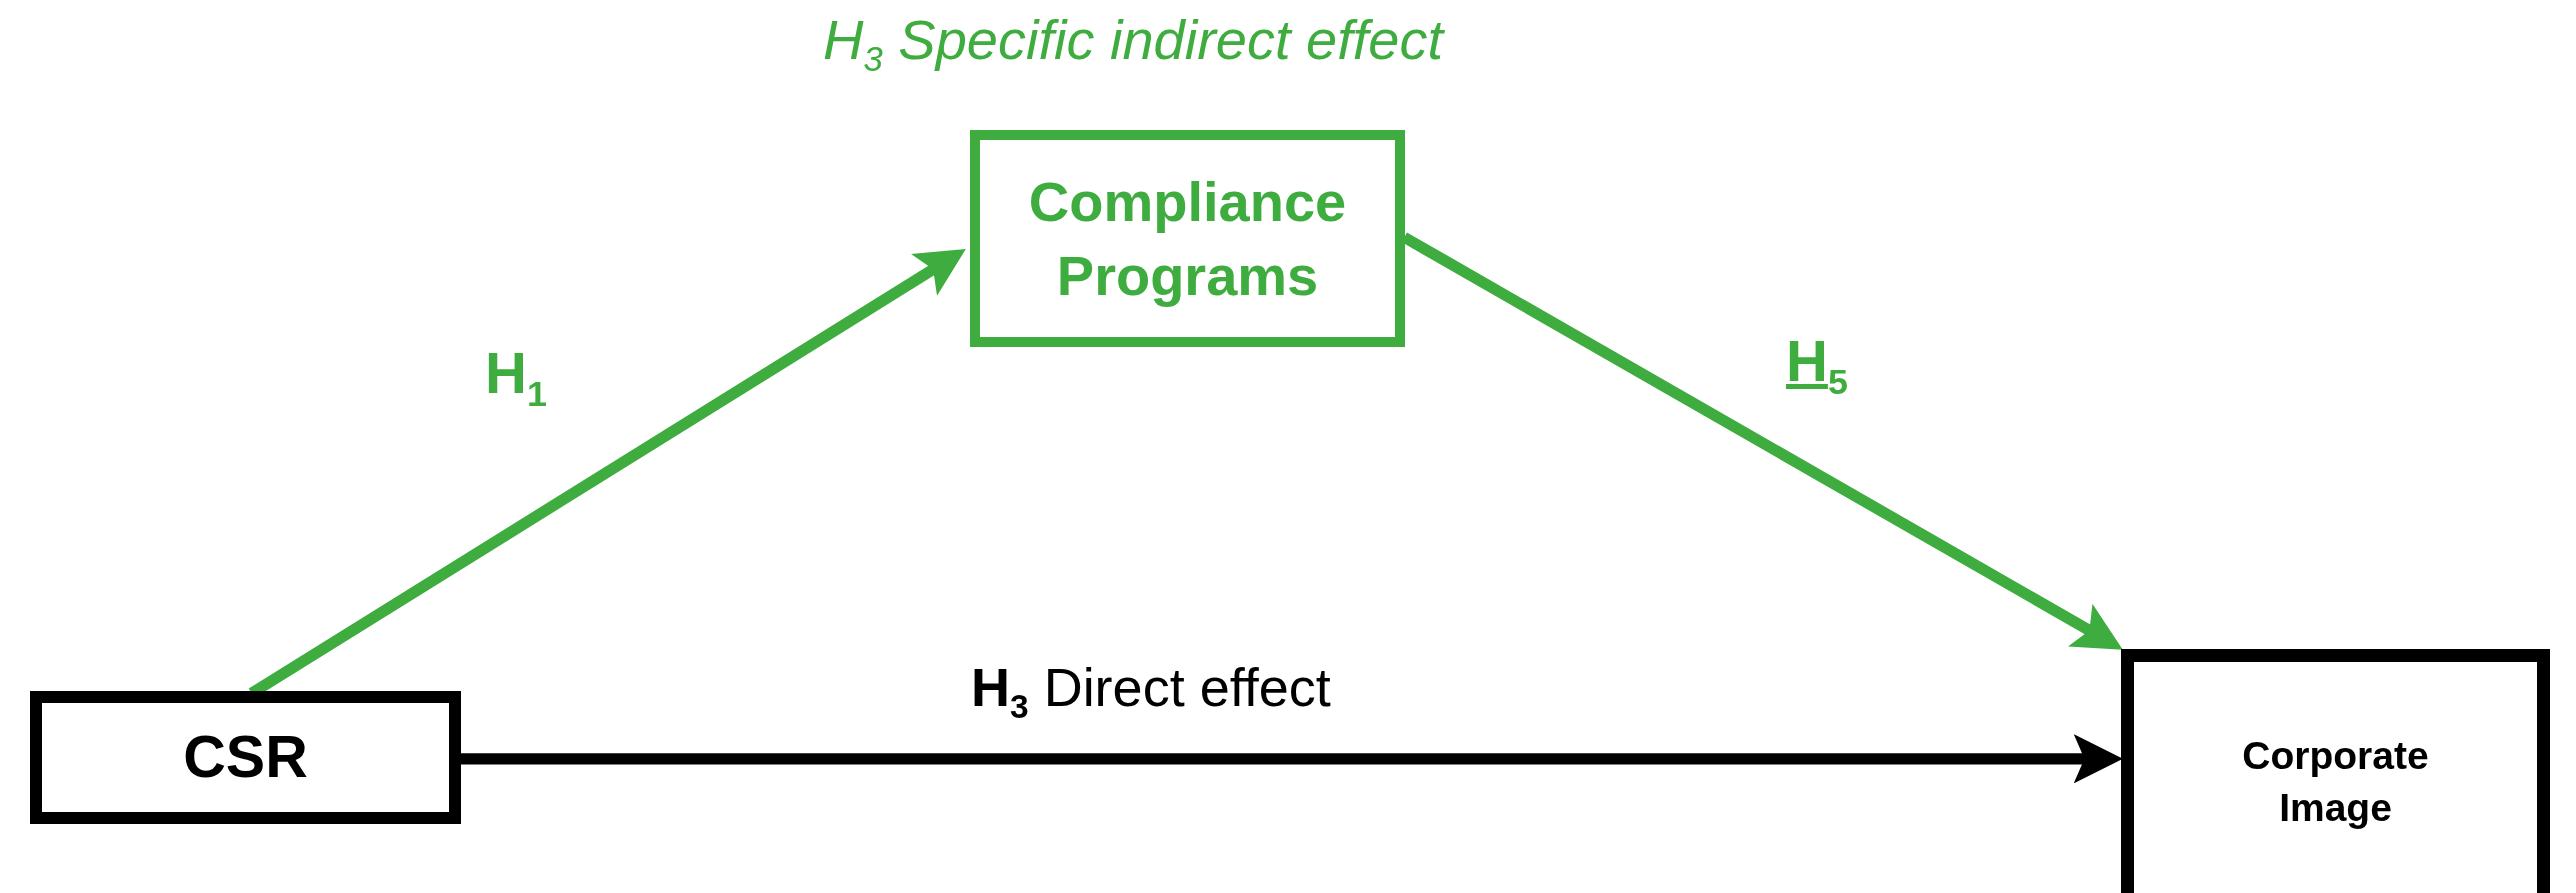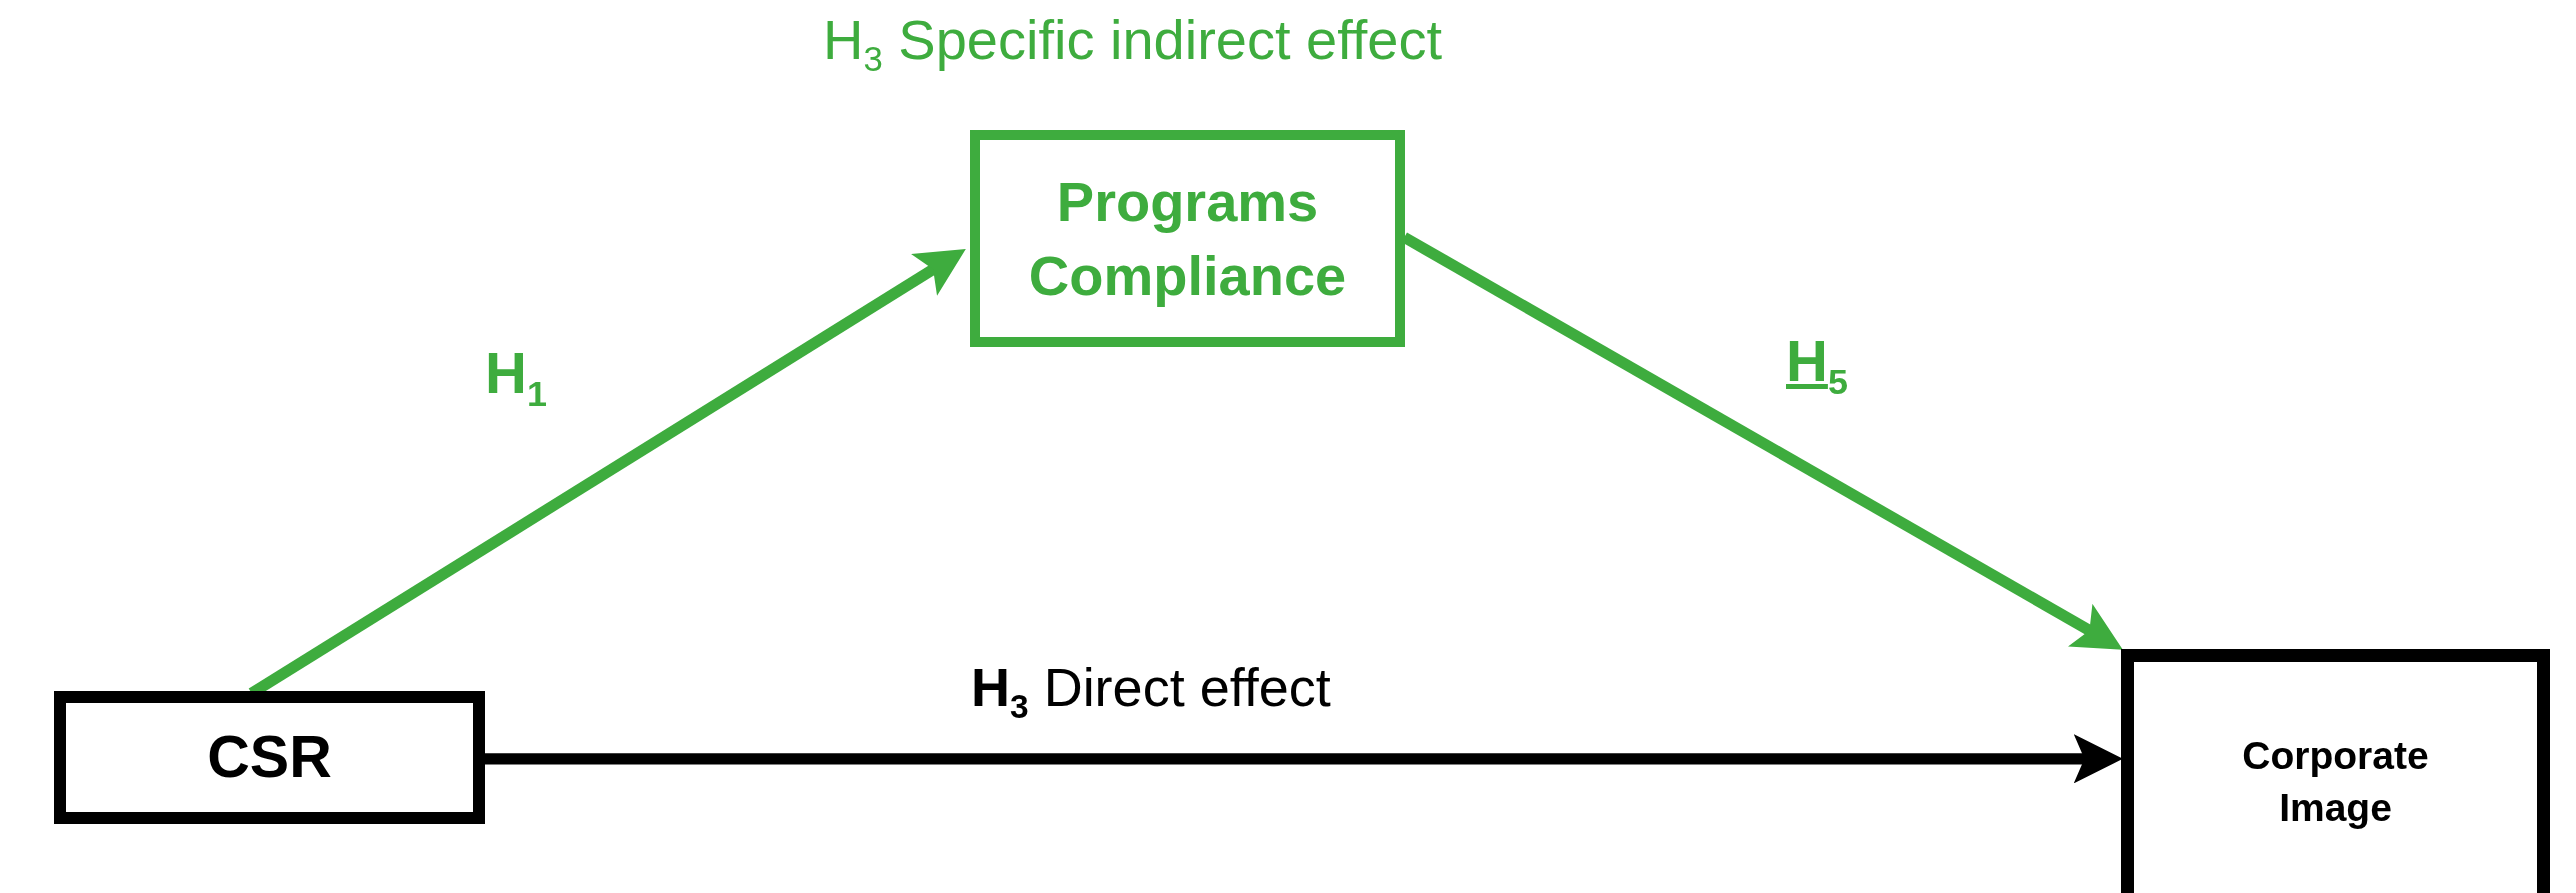--- a/index.html
+++ b/index.html
@@ -26,36 +26,36 @@
     display:flex;flex-direction:column;justify-content:center;align-items:center;
     background:#fff;
     text-align:center;
     font-weight:bold;
     box-sizing:border-box;
     line-height:1.32;
   }
   .node-csr{
     left:30px;top:691px;width:431px;height:133px;
     border:12px solid var(--color-black);
-    font-size:59px;color:var(--color-black);margin-left:24px;
+    font-size:59px;color:var(--color-black);
   }
   .node-compliance{
     left:970px;top:130px;width:435px;height:217px;
     border:10.4px solid var(--color-green);
     font-size:56px;color:var(--color-green);
   }
   .node-corporate{
     left:2121px;top:649px;width:429px;height:265px;
     border:13.6px solid var(--color-black);
     font-size:39px;color:var(--color-black);
   }
 
   .caption-title{
     position:absolute;left:823px;top:6.4px;
-    font-size:56px;color:var(--color-green);
+    font-size:56px;font-style:italic;color:var(--color-green);
     white-space:nowrap;line-height:1.2;
   }
   .caption-title sub{font-size:0.62em;line-height:0;}
 
   .edge-label{
     position:absolute;
     font-weight:bold;color:var(--color-green);
     font-size:58px;line-height:1;white-space:nowrap;
   }
   .edge-label sub{font-size:0.62em;line-height:0;}
@@ -90,22 +90,22 @@
     <line class="edge-green" x1="1758" y1="297" x2="2631" y2="798" marker-end="url(#arrow-green)"></line>
 
     <line class="edge-black" x1="575" y1="950" x2="2627" y2="950" marker-end="url(#arrow-black)"></line>
   </svg>
 
   <div class="caption-title">
     <span>H</span><sub>3</sub><span> Specific indirect effect</span>
   </div>
 
   <div class="node node-compliance">
+    <div>Compliance</div>
     <div>Programs</div>
-    <div>Compliance</div>
   </div>
 
   <div class="node node-csr">
     <div>CSR</div>
   </div>
 
   <div class="node node-corporate">
     <div>Corporate</div>
     <div>Image</div>
   </div>

